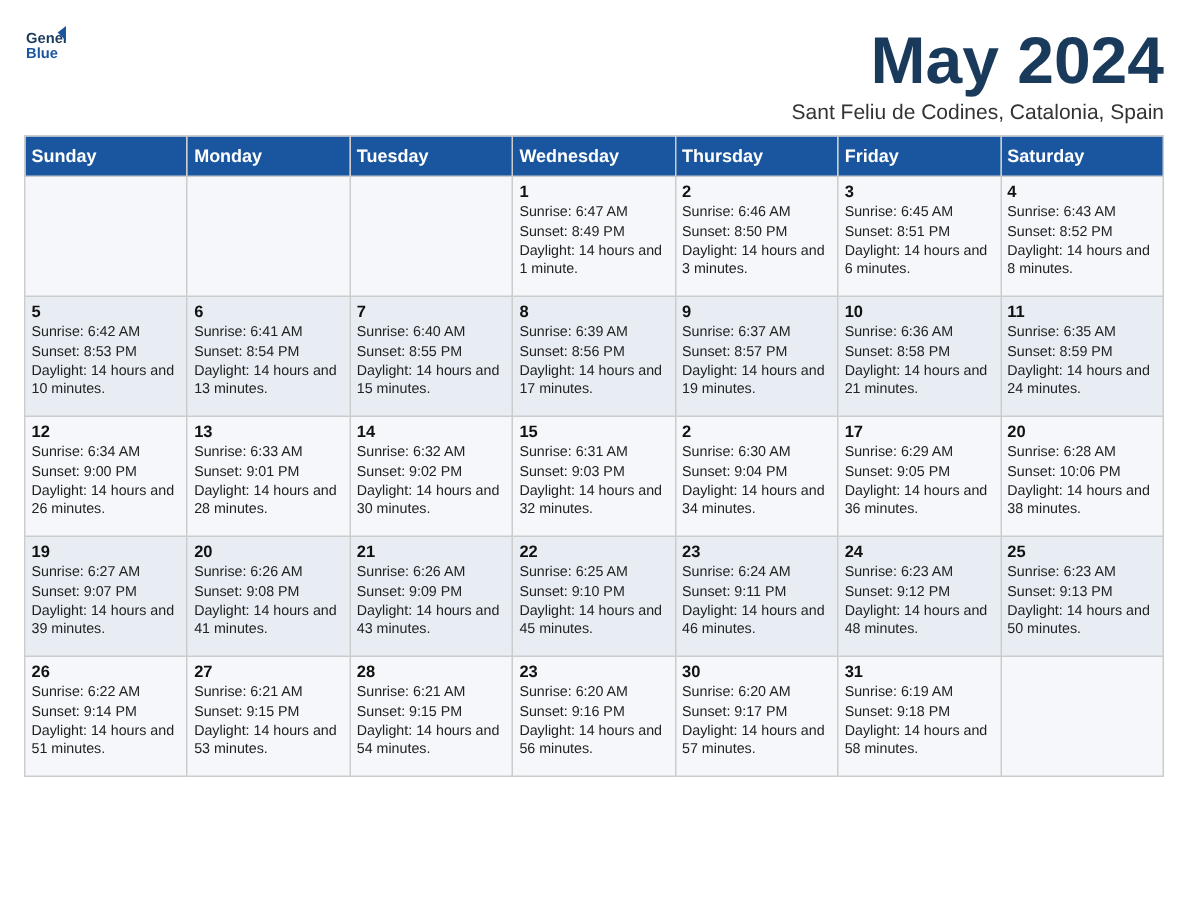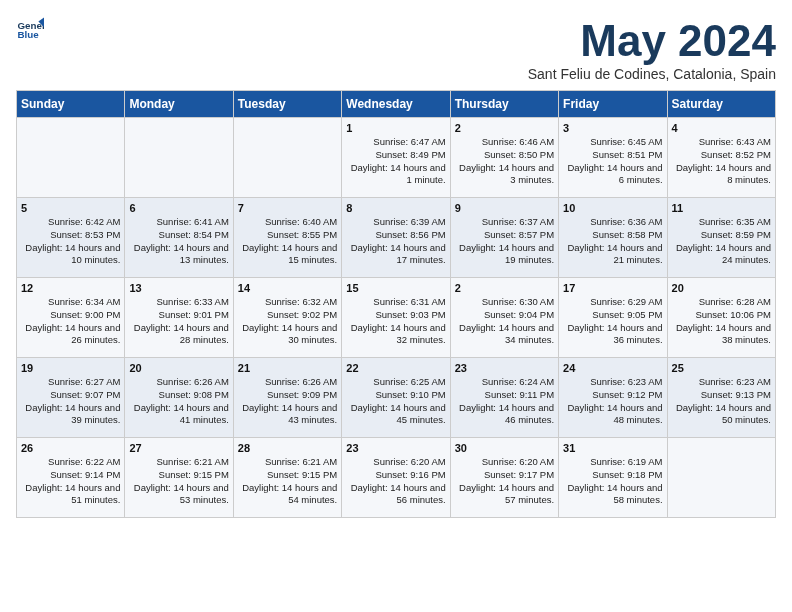--- a/index.html
+++ b/index.html
@@ -72,21 +72,20 @@
       font-size: 11px;
       font-weight: bold;
       color: #111;
       display: block;
       margin-bottom: 2px;
     }
     .day-info {
       font-size: 9.5px;
       color: #222;
       line-height: 1.35;
-      text-align: right;
     }
   </style>
 </head>
 <body>
 
 <div class="header">
   <div class="logo">
     <svg class="logo-icon" viewBox="0 0 40 40" width="40" height="40">
       <text x="2" y="18" font-size="14" fill="#1a3a5c" font-weight="bold">General</text>
       <text x="2" y="32" font-size="14" fill="#1a56a0" font-weight="bold">Blue</text>

